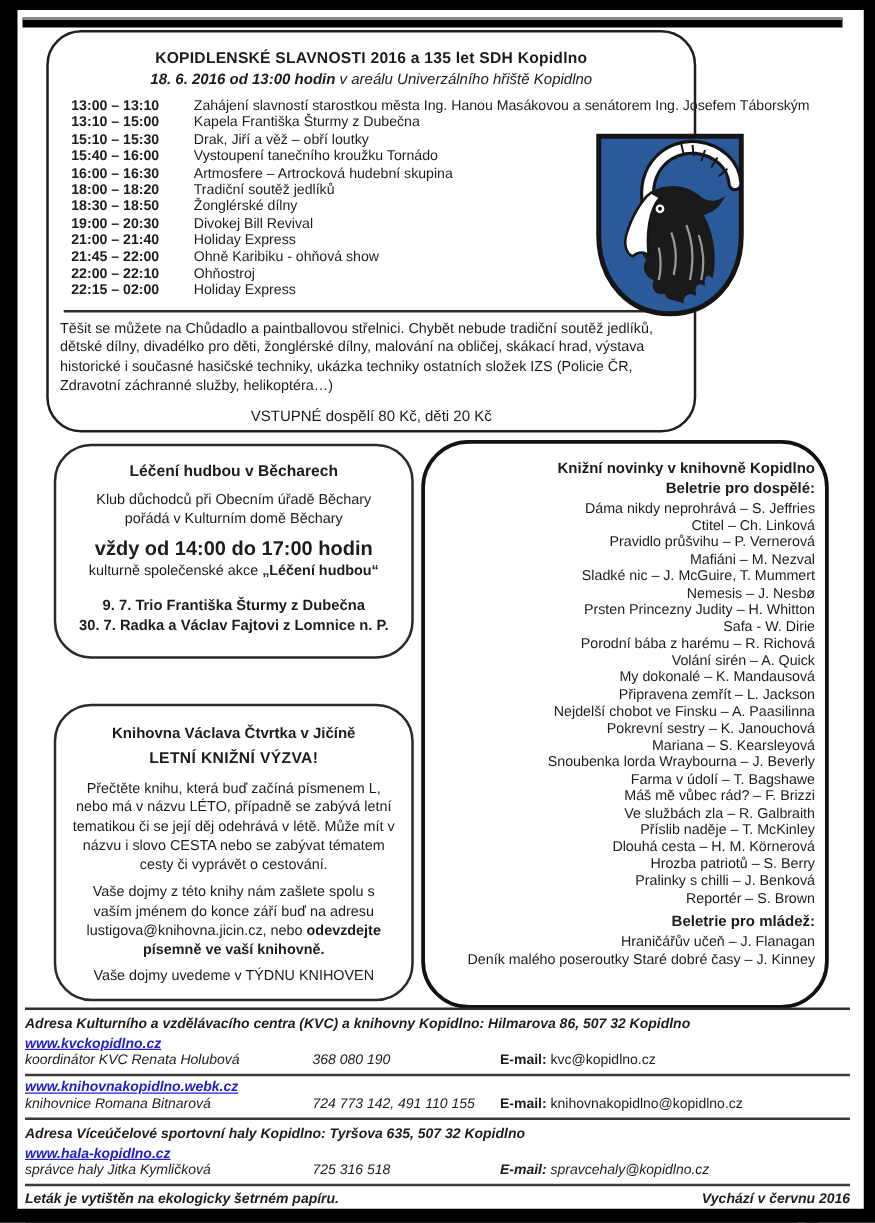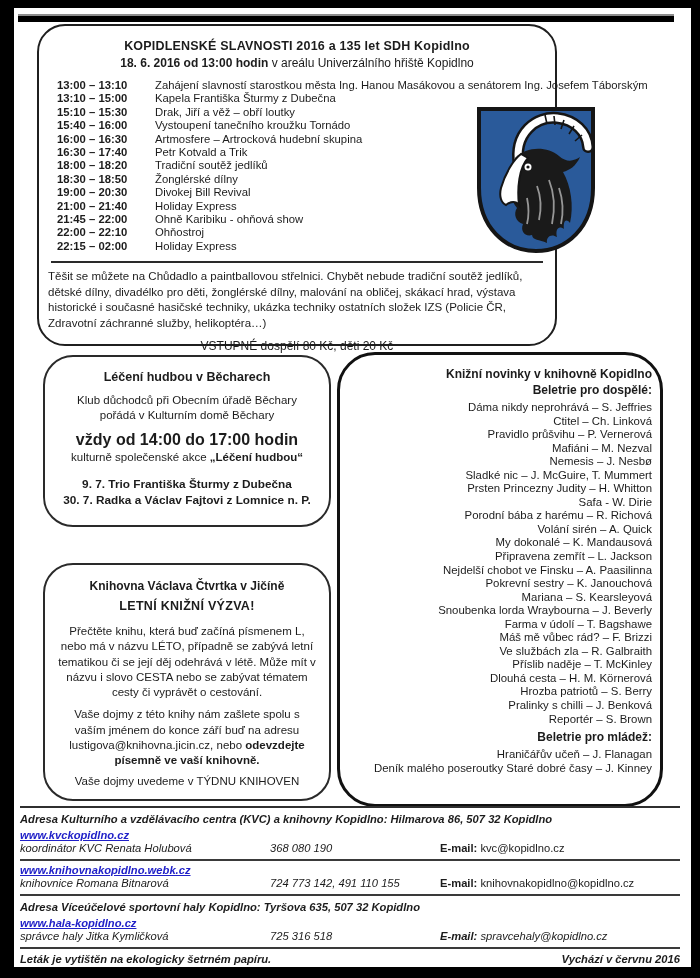--- a/index.html
+++ b/index.html
@@ -5,21 +5,21 @@
   html,body{margin:0;padding:0;}
   body{background:#000;font-family:"Liberation Sans","DejaVu Sans",sans-serif;color:#1c1c1c;}
   .page{position:relative;width:700px;height:978px;background:#000;overflow:hidden;margin:0 auto;}
   .paper{position:absolute;left:14px;top:8px;right:9px;bottom:11px;background:#fff;}
 
   .topbar{position:absolute;left:18px;top:14px;width:656px;height:6px;background:#000;border-top:2px solid #8d8d8d;}
 
   
   .main-box{position:absolute;left:37px;top:24px;width:520px;height:322px;border:2px solid #1f1f1f;border-radius:28px;background:#fff;box-sizing:border-box;}
   .main-head{text-align:center;padding-top:13px;font-size:12.5px;font-weight:bold;letter-spacing:.2px;}
-  .main-sub{text-align:center;font-size:12px;margin-top:3px;}
+  .main-sub{text-align:center;font-size:12px;margin-top:3px;font-style:italic;}
   .main-sub .b{font-weight:bold;}
   .sched{margin:9px 0 0 18px;}
   .sched-row{display:flex;font-size:11.3px;line-height:13.4px;white-space:nowrap;}
   .sched-time{font-weight:bold;width:88px;flex:0 0 88px;}
   .sched-desc{padding-left:10px;}
   .sep{border-top:2px solid #2a2a2a;margin:8px 12px 0 12px;}
   .info-par{margin:6px 10px 0 9px;font-size:11.5px;line-height:15.4px;}
   .admission{text-align:center;font-weight:normal;font-size:12px;margin-top:8px;}
   .emblem{position:absolute;left:436px;top:80px;width:122px;height:148px;}
 
@@ -49,21 +49,21 @@
   .lib-sect2{margin-top:4px;}
   .book{white-space:nowrap;}
   .book-wrap{white-space:normal;}
 
   
   .contacts{position:absolute;left:20px;top:806px;width:660px;font-size:11.2px;}
   .rule2{border-top:2px solid #2f2f2f;}
   .rule1{border-top:2px solid #3a3a3a;margin-top:4px;}
   .addr{font-weight:bold;font-style:italic;margin-top:5px;line-height:13px;}
   .weblink{display:inline-block;color:#2020c8;font-weight:bold;font-style:italic;text-decoration:underline;margin-top:3px;line-height:12px;}
-  .crow{display:flex;margin-top:1px;line-height:13px;gap:20px;}
+  .crow{display:flex;margin-top:1px;line-height:13px;}
   .cperson{font-style:italic;width:230px;flex:0 0 230px;}
   .cphone{font-style:italic;width:150px;flex:0 0 150px;}
   .cemail .lbl{font-weight:bold;}
   .cemail.it{font-style:italic;}
   .cemail.it .lbl{font-style:italic;}
   .footrow{display:flex;justify-content:space-between;margin-top:4px;font-weight:bold;font-style:italic;line-height:13px;}
   .endbars{display:flex;gap:6px;margin-top:5px;}
   .endbar{height:8px;width:618px;background:#000;}
   .endsq{height:8px;width:11px;background:#000;}
 </style>
@@ -100,24 +100,20 @@
         <div class="sched-row">
           <span class="sched-time">15:40 – 16:00</span>
           <span class="sched-desc">Vystoupení tanečního kroužku Tornádo</span>
         </div>
 
         <div class="sched-row">
           <span class="sched-time">16:00 – 16:30</span>
           <span class="sched-desc">Artmosfere – Artrocková hudební skupina</span>
         </div>
 
-        <div class="sched-row">
-          <span class="sched-time">16:30 – 17:40</span>
-          <span class="sched-desc">Petr Kotvald a Trik</span>
-        </div>
 
         <div class="sched-row">
           <span class="sched-time">18:00 – 18:20</span>
           <span class="sched-desc">Tradiční soutěž jedlíků</span>
         </div>
 
         <div class="sched-row">
           <span class="sched-time">18:30 – 18:50</span>
           <span class="sched-desc">Žonglérské dílny</span>
         </div>
@@ -198,23 +194,23 @@
     <div class="lib-list">
 
         <div class="book">Dáma nikdy neprohrává – S. Jeffries</div>
 
         <div class="book">Ctitel – Ch. Linková</div>
 
         <div class="book">Pravidlo průšvihu – P. Vernerová</div>
 
         <div class="book">Mafiáni – M. Nezval</div>
 
+        <div class="book">Sladké nic – J. McGuire, T. Mummert</div>
+
         <div class="book">Nemesis – J. Nesbø</div>
-
-        <div class="book">Sladké nic – J. McGuire, T. Mummert</div>
 
         <div class="book">Prsten Princezny Judity – H. Whitton</div>
 
         <div class="book">Safa - W. Dirie</div>
 
         <div class="book">Porodní bába z harému – R. Richová</div>
 
         <div class="book">Volání sirén – A. Quick</div>
 
         <div class="book">My dokonalé – K. Mandausová</div>

